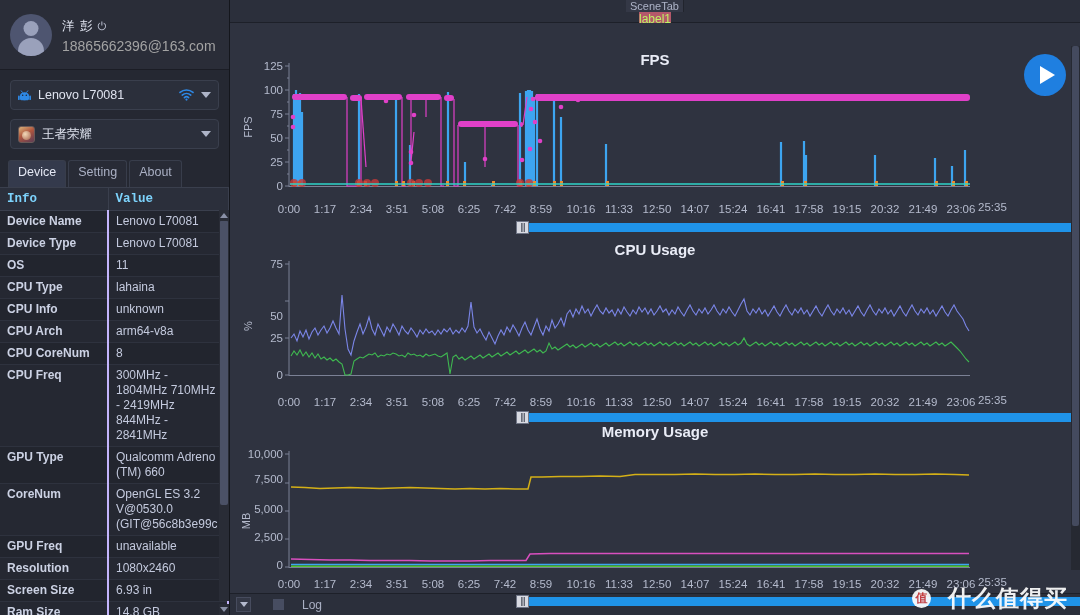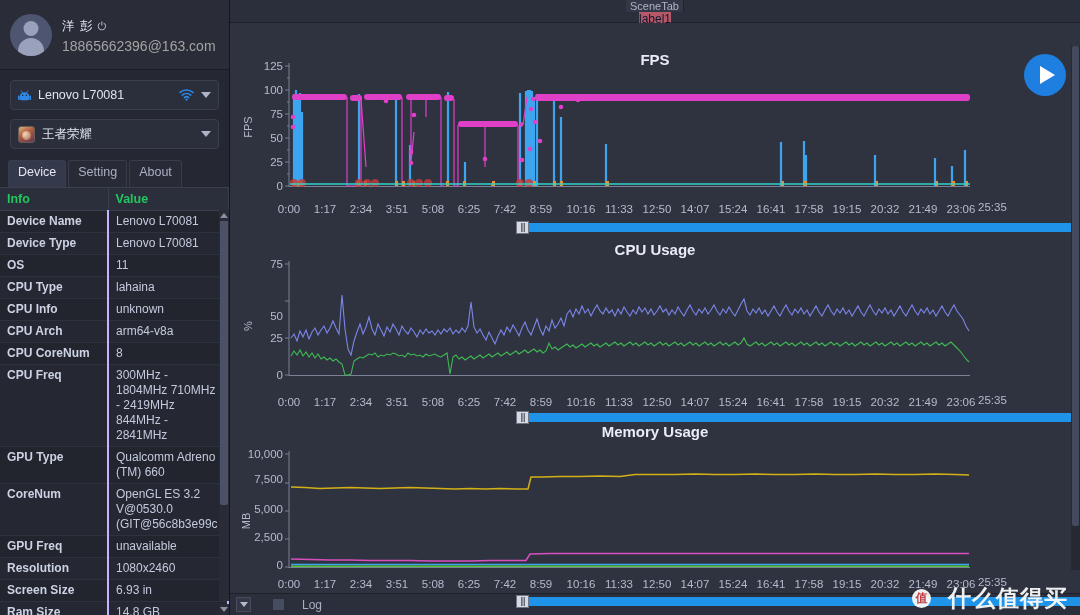--- a/index.html
+++ b/index.html
@@ -84,23 +84,23 @@
   .tab.active { background: #343a4c; color: #e4e8f4; }
 
   
   .table-wrap {
     flex: 1; margin: 0; overflow: hidden;
     border-top: 1px solid #3a3f4d; position: relative;
     background: #22252e;
   }
   table.info { width: 100%; border-collapse: collapse; table-layout: fixed; }
   table.info th {
-    text-align: left; font-size: 12.5px; font-weight: bold; color: #22c55e;
+    text-align: left; font-size: 12.5px; font-weight: bold; color: #7dd3fc;
     padding: 4px 7px; background: #2b2f3b;
-    border-bottom: 1px solid #3a3f4d; border-right: 1px solid #3a3f4d;
+    border-bottom: 1px solid #3a3f4d; border-right: 1px solid #3a3f4d; font-family: Liberation Mono, monospace;
   }
   table.info td {
     font-size: 12px; color: #c4cade; padding: 3px 7px;
     border-bottom: 1px solid #2e323e; border-right: 2px solid #c4b5fd;
     vertical-align: top; line-height: 1.25;
   }
   table.info th:nth-child(1), table.info td:nth-child(1) { width: 108px; font-weight: bold;}
   table.info td:nth-child(1){ font-weight: bold; color:#ccd2e4;}
   table.info tr:nth-child(even) td { background: #252832; }
   .vscroll {
@@ -130,21 +130,21 @@
     height: 23px; background: #2b2f3b; display: flex; align-items: center;
     border-bottom: 1px solid #1d2029;
     flex-direction: column;
   }
   .scenetab {
     width: 58px; display: flex; align-items: center; justify-content: center;
     font-size: 11px; color: #aeb4c8; background: #343846;
     border-right: 1px solid #21242d;
   }
   .labeltab {
-    flex: 1; background: #b4586a; color: #0f172a;
+    flex: 1; background: #b4586a; color: #bef264;
     display: flex; align-items: center; justify-content: center;
     font-size: 12px; border-bottom: 2px solid #8f4455; cursor: pointer;
   }
   .topicons { display: flex; align-items: center; gap: 11px; padding: 0 11px; }
   .topicons svg { display: block; cursor: pointer; }
 
   .charts { flex: 1; background: #2f3340; position: relative; }
   .chart-block { position: relative; }
   .chart-title {
     position: absolute; left: 0; right: 0; text-align: center;

